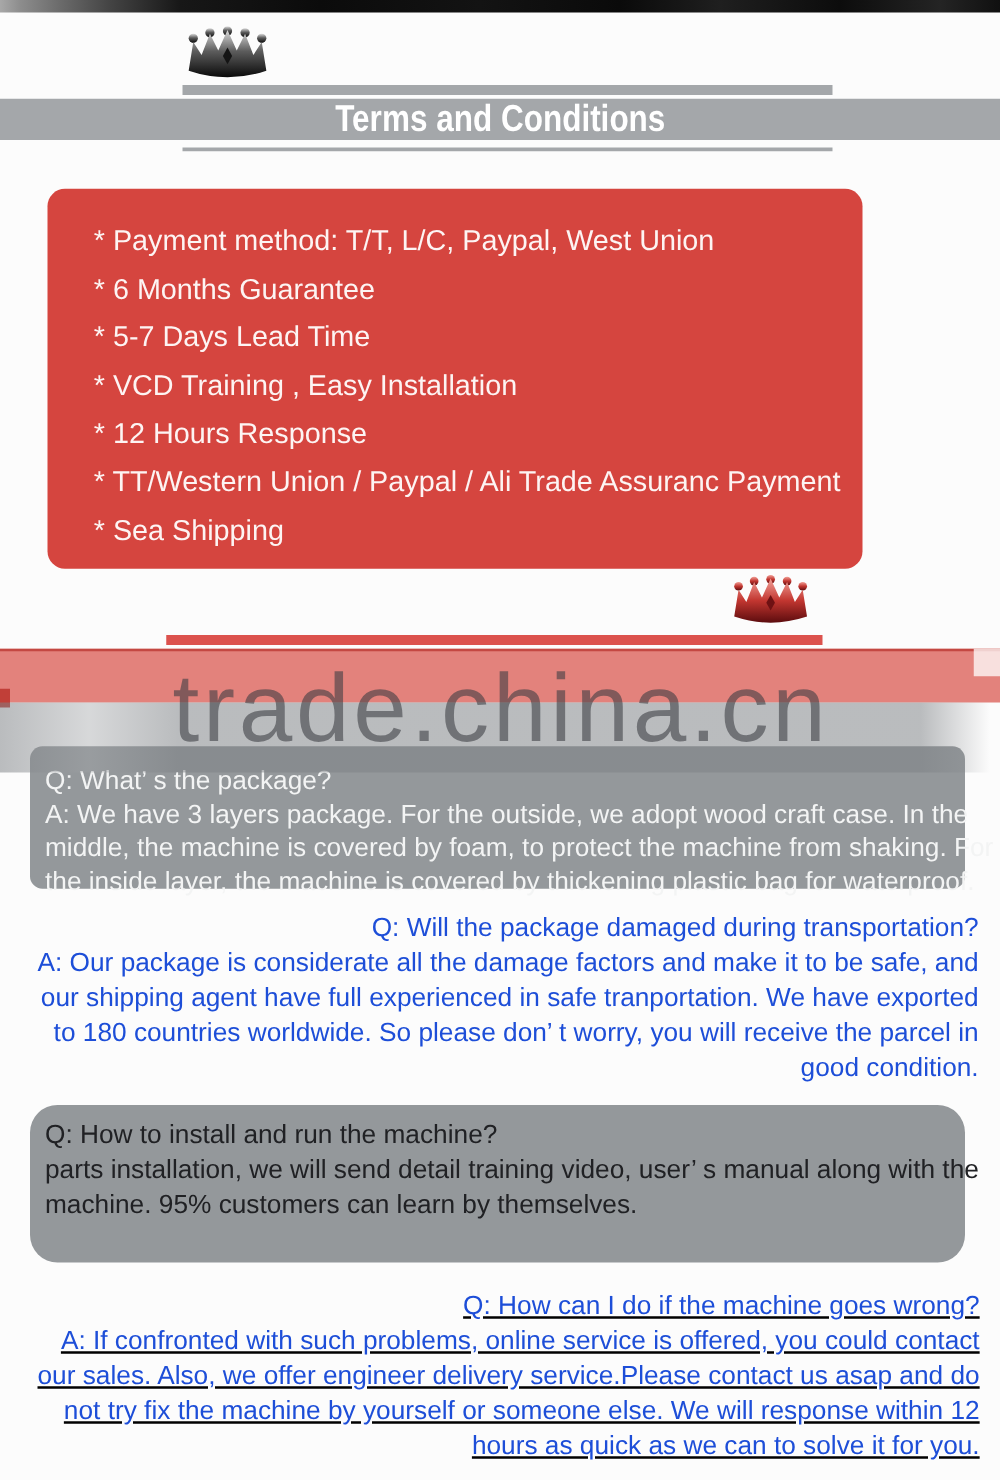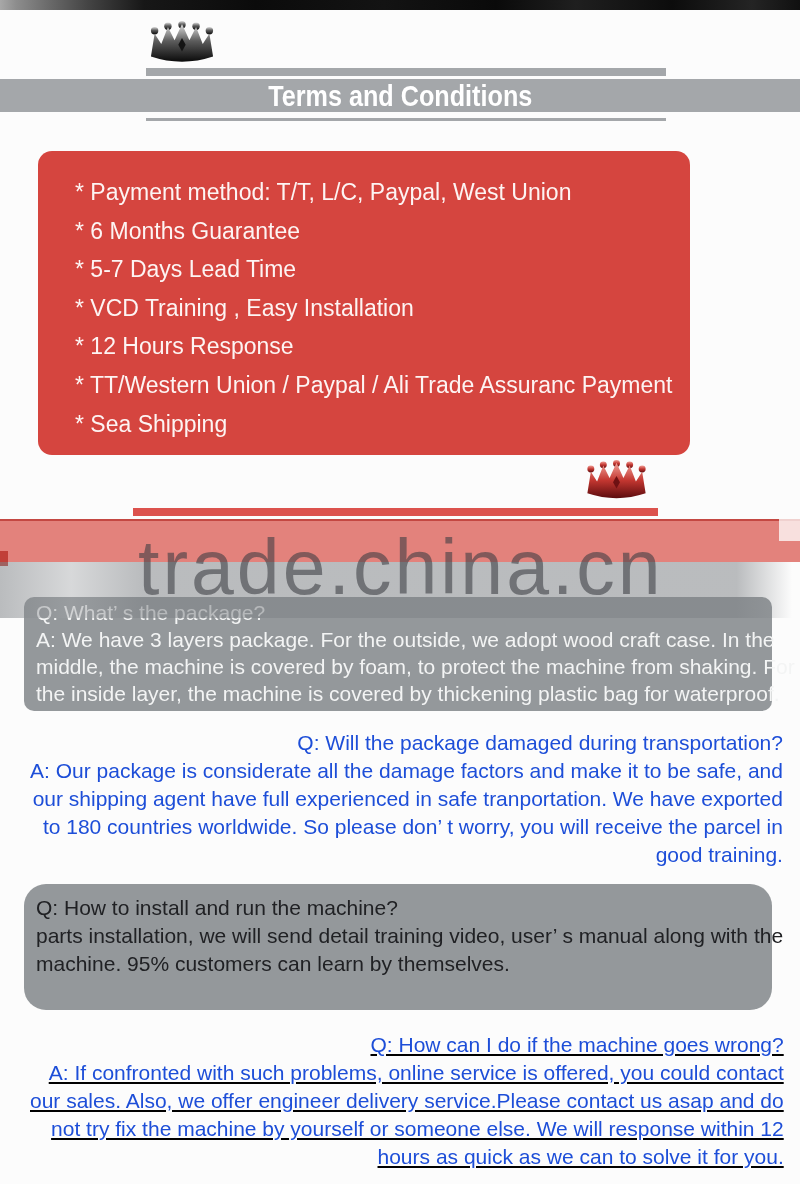--- a/index.html
+++ b/index.html
@@ -39,21 +39,21 @@
   .wm-left-notch{position:absolute;left:0;top:551px;width:8px;height:15px;background:#c13f38;}
   .wm-gray{position:absolute;left:0;top:562px;width:792px;height:56px;
      background:linear-gradient(90deg,rgba(125,129,133,0.52) 0%,rgba(160,163,166,0.40) 9%,
         rgba(125,129,133,0.52) 18%,rgba(125,129,133,0.52) 93%,rgba(125,129,133,0) 100%);}
   .wm-text{position:absolute;left:138px;top:527px;font-size:77px;line-height:80px;
      letter-spacing:3px;color:rgba(58,61,66,0.58);white-space:nowrap;}
 
   
   .faq-gray{position:absolute;left:24px;width:748px;background:#94989b;border-radius:10px;
      box-sizing:border-box;padding-left:12px;}
-  .faq-block-1{top:597px;height:114px;padding-top:2px;}
+  .faq-block-1{top:597px;height:114px;padding-top:14px;}
   .faq-block-3{top:884px;height:126px;padding-top:10px;border-radius:22px;}
   .faq-plain{position:absolute;left:30px;}
   .faq-block-2{top:729px;}
   .faq-block-4{top:1031px;text-decoration:underline;}
   .faq-line{font-size:21px;line-height:27px;white-space:nowrap;}
   .faq-block-3 .faq-line{line-height:28px;}
   .faq-plain .faq-line{line-height:28px;}
   .txt-white{color:#f3f4f4;}
   .txt-dark{color:#202124;}
   .txt-red{color:#1d4ed8;text-align:right;}
@@ -124,21 +124,21 @@
     <div class="faq-line txt-white">A: We have 3 layers package. For the outside, we adopt wood craft case. In the</div>
     <div class="faq-line txt-white">middle, the machine is covered by foam, to protect the machine from shaking. For</div>
     <div class="faq-line txt-white">the inside layer, the machine is covered by thickening plastic bag for waterproof.</div>
   </div>
 
   <div class="faq-plain faq-block-2">
     <div class="faq-line txt-red">Q: Will the package damaged during transportation?</div>
     <div class="faq-line txt-red">A: Our package is considerate all the damage factors and make it to be safe, and</div>
     <div class="faq-line txt-red">our shipping agent have full experienced in safe tranportation. We have exported</div>
     <div class="faq-line txt-red">to 180 countries worldwide. So please don’ t worry, you will receive the parcel in</div>
-    <div class="faq-line txt-red">good training.</div>
+    <div class="faq-line txt-red">good condition.</div>
   </div>
 
   <div class="faq-gray faq-block-3">
     <div class="faq-line txt-dark">Q: How to install and run the machine?</div>
     <div class="faq-line txt-dark">parts installation, we will send detail training video, user’ s manual along with the</div>
     <div class="faq-line txt-dark">machine. 95% customers can learn by themselves.</div>
   </div>
 
   <div class="faq-plain faq-block-4">
     <div class="faq-line txt-red">Q: How can I do if the machine goes wrong?</div>

